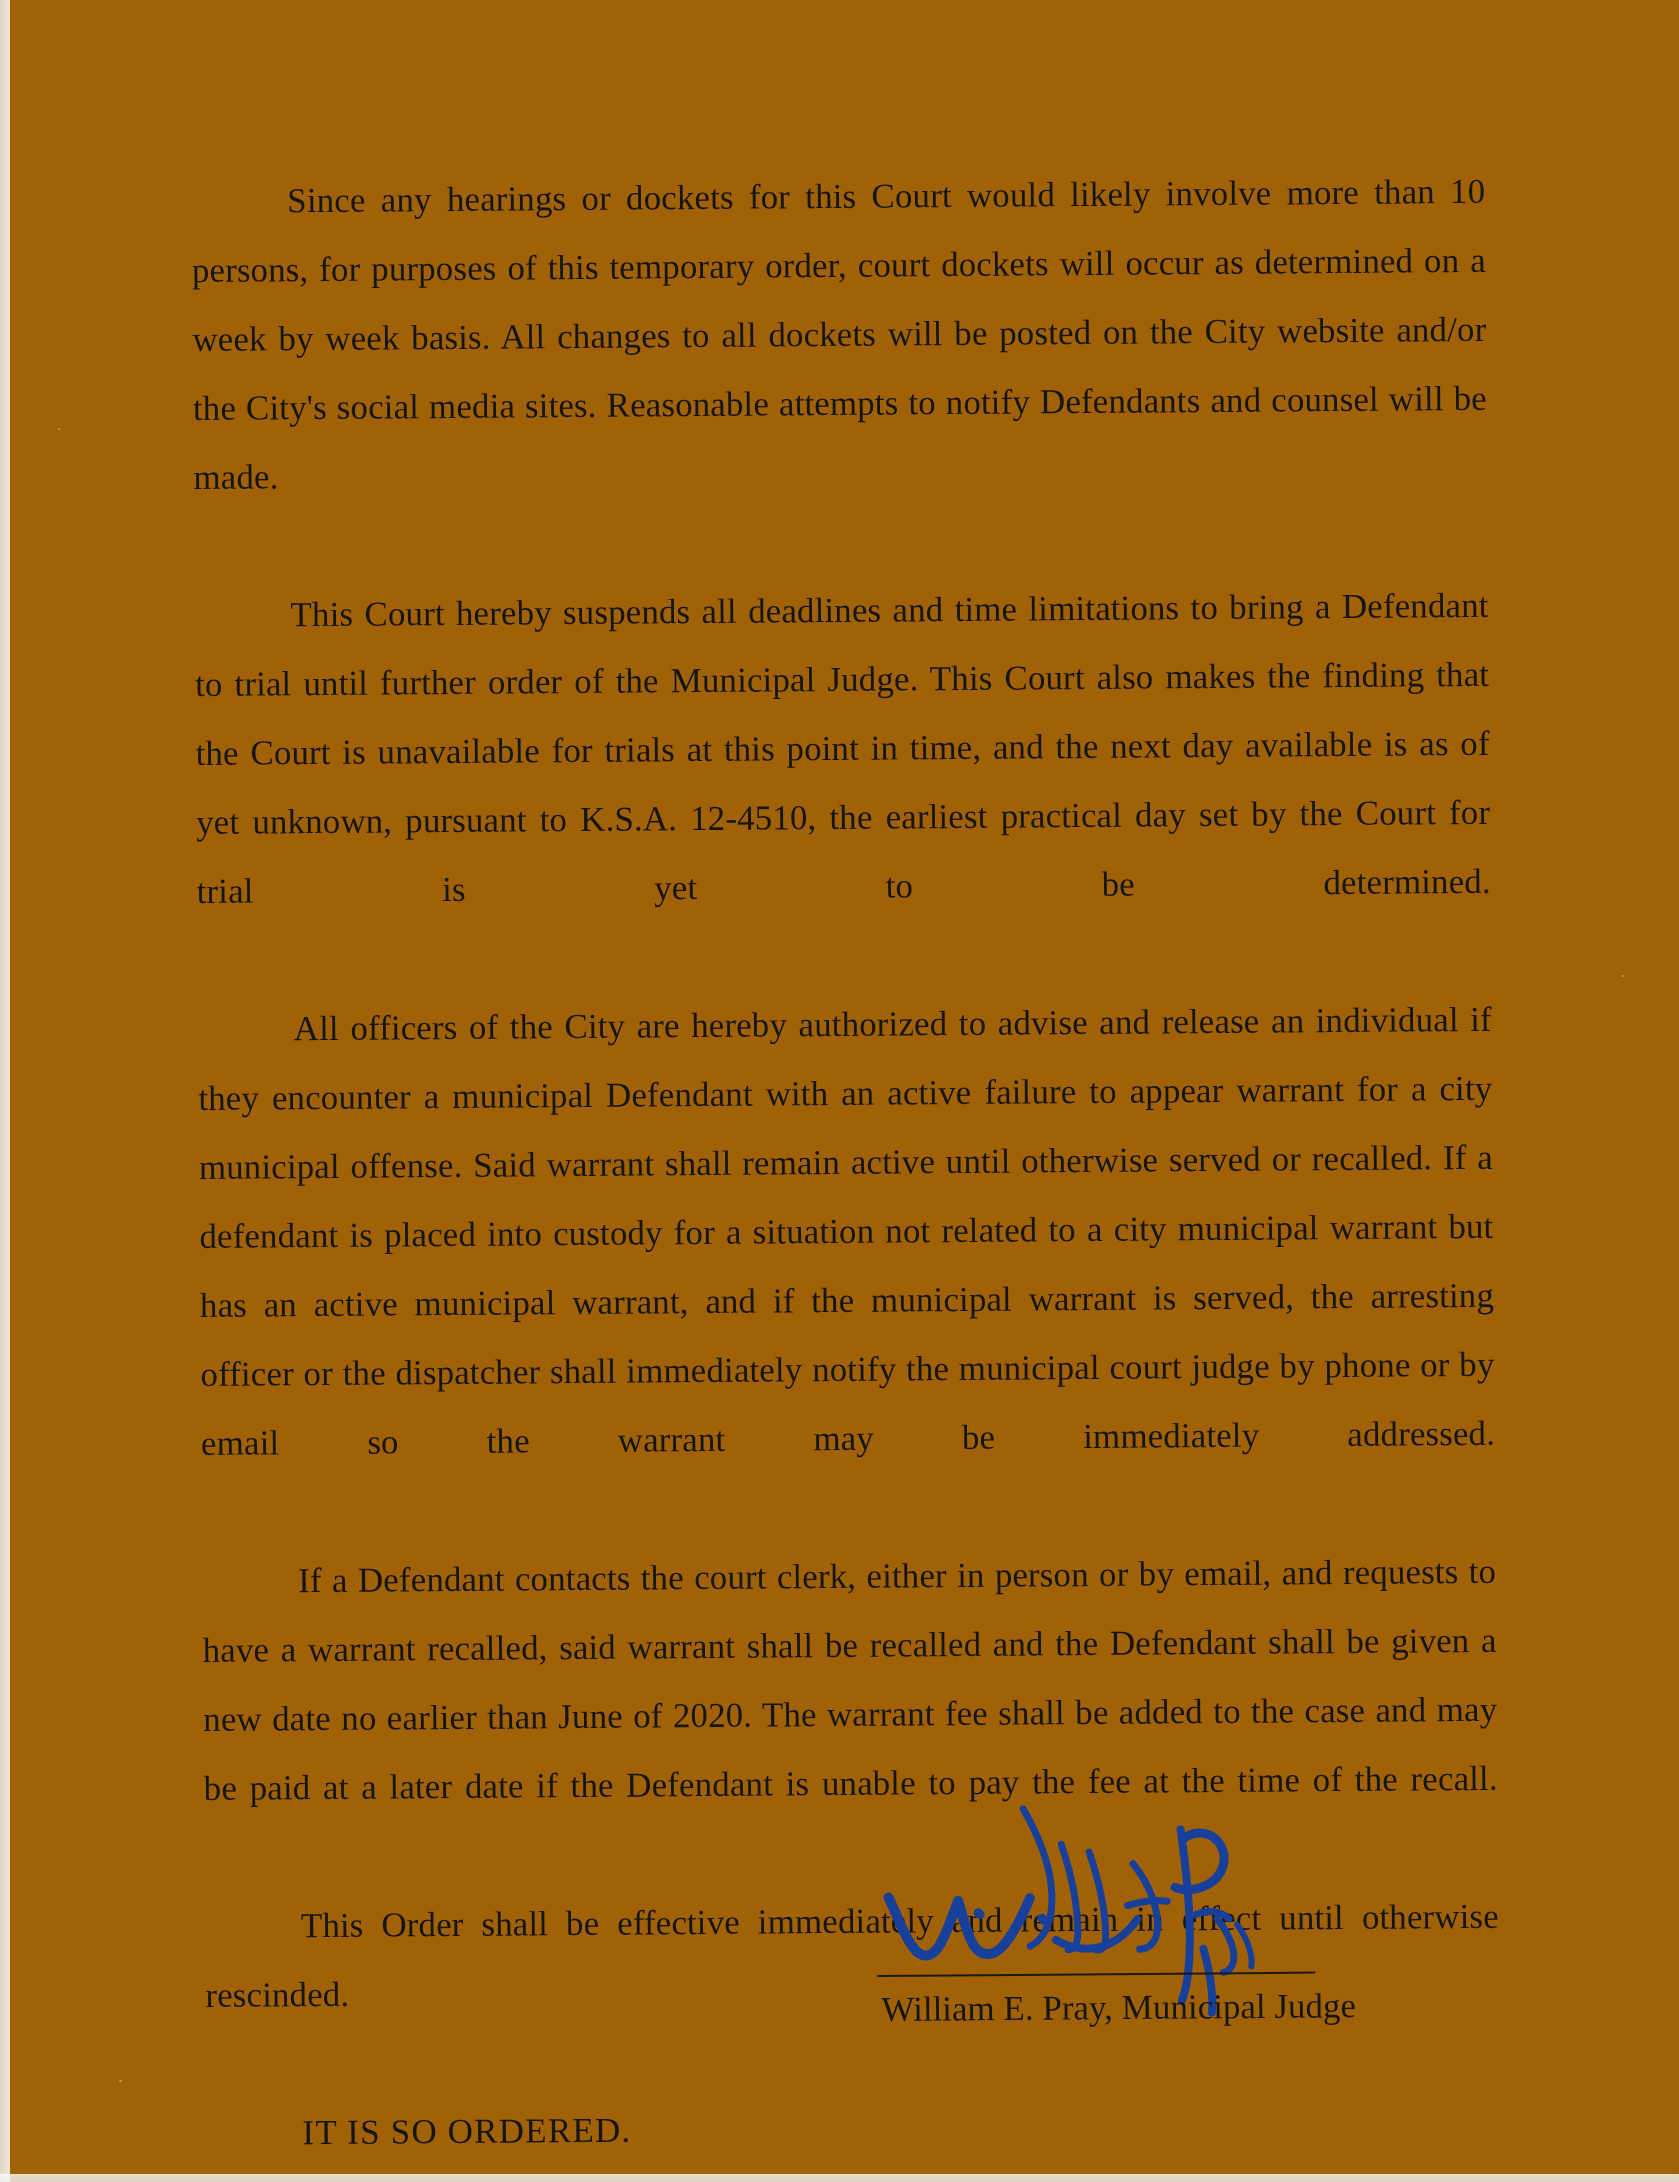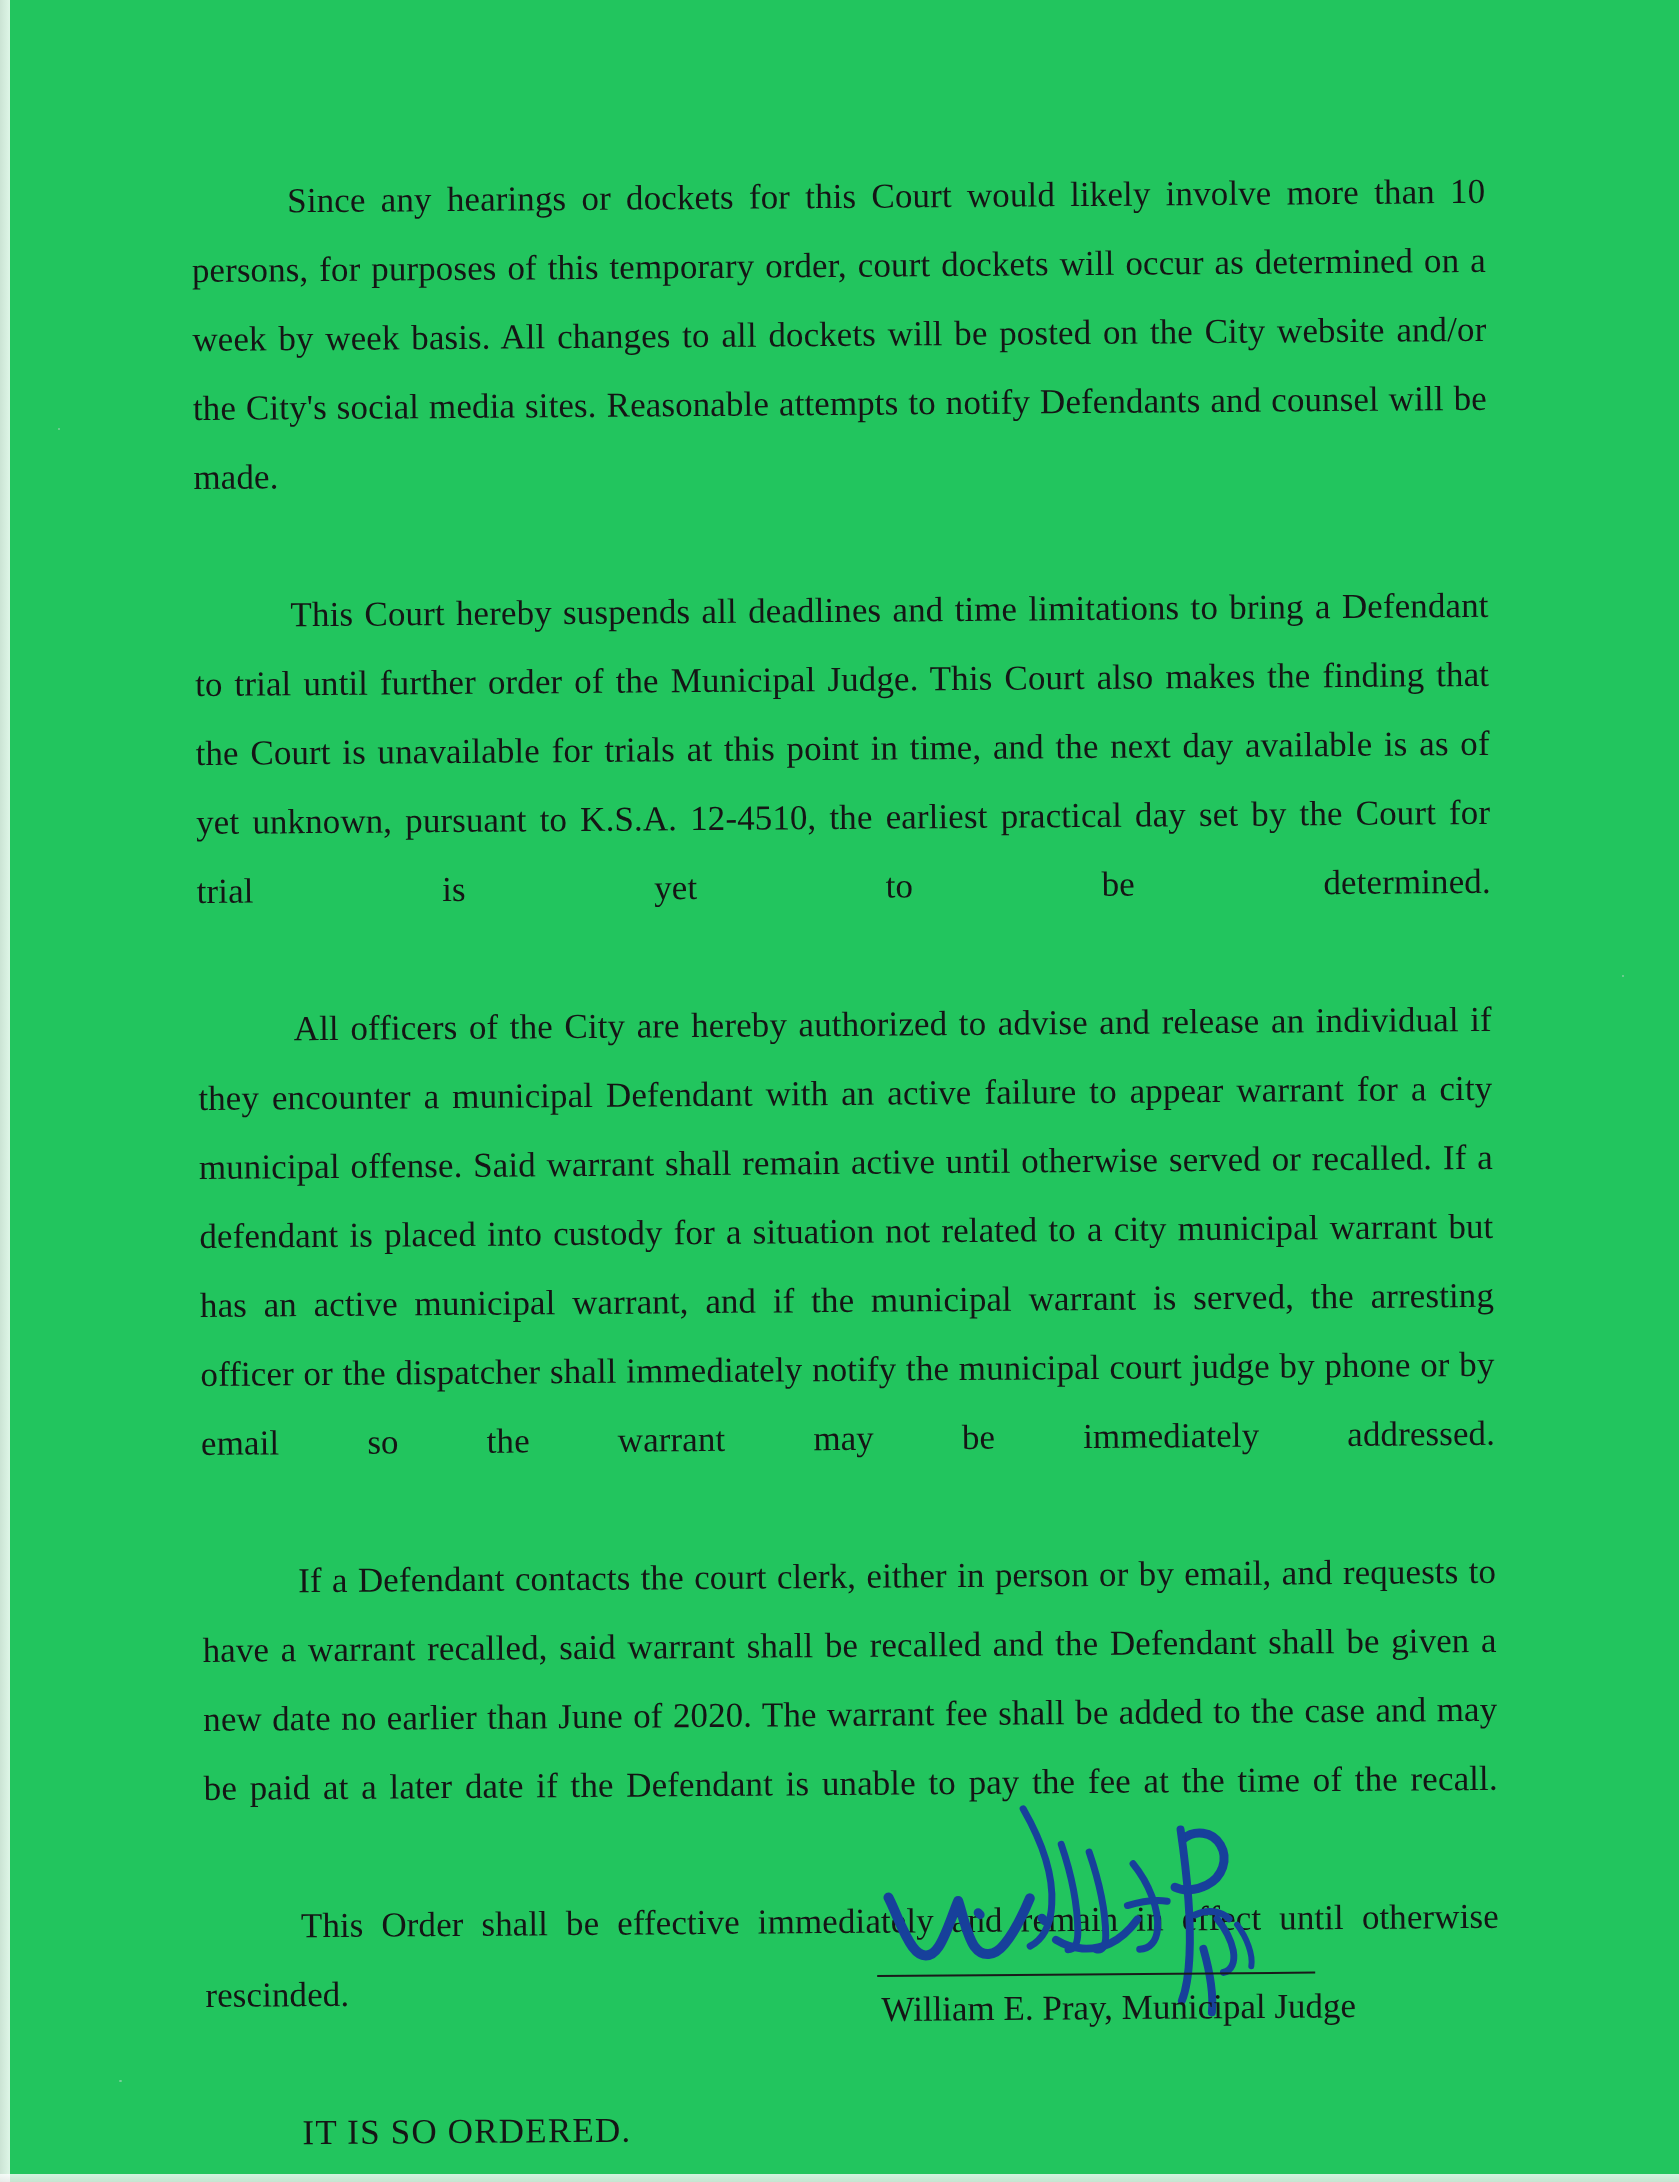--- a/index.html
+++ b/index.html
@@ -13,21 +13,21 @@
     height: 2182px;
     overflow: hidden;
     font-family: "Liberation Serif", "DejaVu Serif", serif;
   }
 
   
   #page {
     position: relative;
     width: 1680px;
     height: 2182px;
-    background: #22c55e;
+    background: #a16207;
     overflow: hidden;
   }
 
   
   #scan-edge-left {
     position: absolute;
     left: 0; top: 0;
     width: 10px; height: 2182px;
     background: linear-gradient(to right, #e9e9e9, #ffffff);
     opacity: 0.85;

